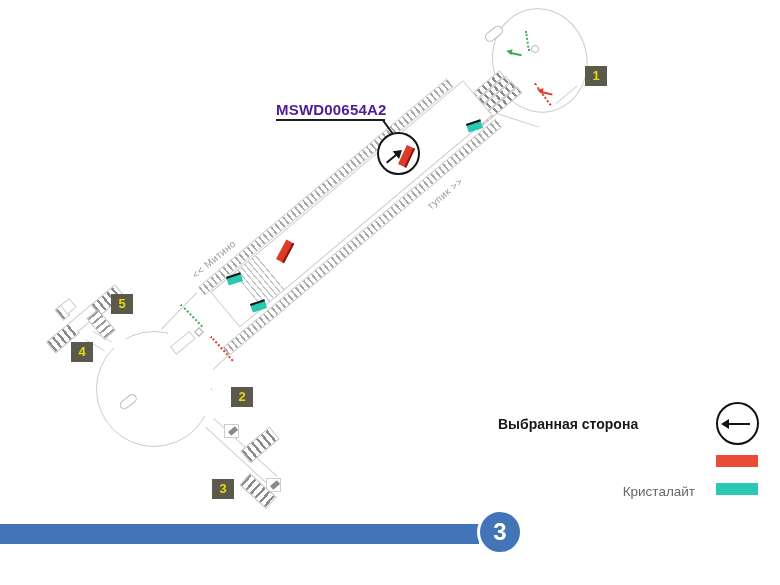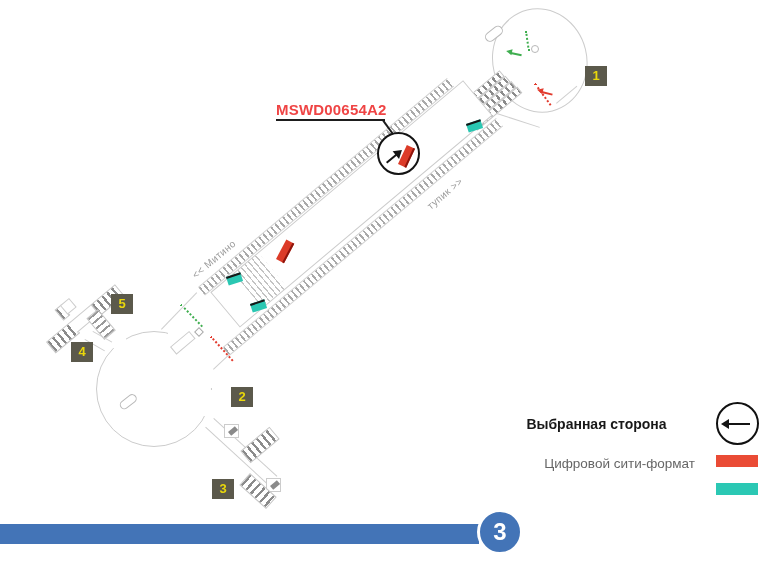--- a/index.html
+++ b/index.html
@@ -79,21 +79,21 @@
   </div>
 
   <div class="cap" style="left:190px;top:272px;transform:rotate(-40deg);">&lt;&lt; Митино</div>
   <div class="cap" style="left:425px;top:203px;transform:rotate(-40deg);">тупик &gt;&gt;</div>
 
   <div class="kr" style="left: 226px; top: 277px; transform: rotate(-18deg); background: rgb(42, 199, 178);"></div>
   <div class="kr" style="left: 250px; top: 304px; transform: rotate(-18deg); background: rgb(42, 199, 178);"></div>
   <div class="kr" style="left: 466px; top: 124px; transform: rotate(-18deg); background: rgb(42, 199, 178);"></div>
   <div class="dcf" style="left: 276px; top: 259px; transform: rotate(-62deg); background: rgb(220, 59, 40);"></div>
 
-  <div class="a" style="left:276px;top:101px;font:bold 15px 'Liberation Sans',sans-serif;color:#ef4444;letter-spacing:.2px;">MSWD00654A2</div>
+  <div class="a" style="left:276px;top:101px;font:bold 15px 'Liberation Sans',sans-serif;color:#4c1d95;letter-spacing:.2px;">MSWD00654A2</div>
   <div class="lnk" style="left:276px;top:119px;width:109px;"></div>
   <div class="lnk" style="left:384px;top:120px;width:20px;transform:rotate(54deg);"></div>
   <div class="a" style="left:377px;top:132px;width:43px;height:43px;border:2.5px solid #141414;border-radius:50%;background:#fff;"></div>
   <div class="dcf" style="left: 398px; top: 164px; width: 21px; transform: rotate(-65deg); background: rgb(220, 59, 40);"></div>
   <div class="arr" style="left:386px;top:162px;width:13px;transform:rotate(-40deg);">
     <div class="bar"></div>
       <div class="headR"></div>
   </div>
 
   <div class="a" style="left:96px;top:331px;width:116px;height:116px;border:1px solid #ccc;border-radius:50%;"></div>
@@ -131,28 +131,28 @@
   </div>
   <div class="stairs" style="left:241px;top:437px;width:36px;height:14px;transform:rotate(-40deg);"></div>
   <div class="a" style="left:266px;top:478px;width:15px;height:14px;border:1px solid #ccc;background:#fff;">
     <div class="a" style="left:3px;top:7px;width:9px;height:5px;background:#8a8a8a;transform:rotate(-40deg);"></div>
   </div>
   <div class="stairs" style="left:240px;top:483px;width:34px;height:14px;transform:rotate(42deg);"></div>
 
   <div class="exit" style="left:231px;top:387px;">2</div>
   <div class="exit" style="left:212px;top:479px;">3</div>
 
-  <div class="a" style="left:498px;top:416px;width:197px;text-align:center;font:bold 14px 'Liberation Sans',sans-serif;color:#181818;">Выбранная сторона</div>
+  <div class="a" style="left:498px;top:416px;width:197px;text-align:left;font:bold 14px 'Liberation Sans',sans-serif;color:#181818;">Выбранная сторона</div>
   <div class="a" style="left:716px;top:402px;width:43px;height:43px;border:2px solid #111;border-radius:50%;background:#fff;"></div>
   <div class="arr" style="left:728px;top:423px;width:22px;">
     <div class="bar" style="height:2.4px;"></div>
       <div class="headL"></div>
   </div>
 
-  <div class="legend-label" style="left:498px;top:456px;">Цифровой сити-формат</div>
   <div class="a" style="left: 716px; top: 455px; width: 42px; height: 12px; background: rgb(234, 75, 53);"></div>
 
+  <div class="legend-label" style="left:498px;top:484px;">Кристалайт</div>
   <div class="a" style="left: 716px; top: 483px; width: 42px; height: 12px; background: rgb(43, 200, 180);"></div>
 
   <div class="a" style="left: 0px; top: 524px; width: 479px; height: 20px; background: rgb(67, 116, 183);"></div>
   <div class="a" style="left: 477px; top: 509px; width: 46px; height: 46px; border: 3px solid rgb(255, 255, 255); border-radius: 50%; color: rgb(255, 255, 255); font: bold 24px / 40px &quot;Liberation Sans&quot;, sans-serif; text-align: center; background: rgb(67, 116, 183);">3</div>
 
 </div>
 
 </body></html>

